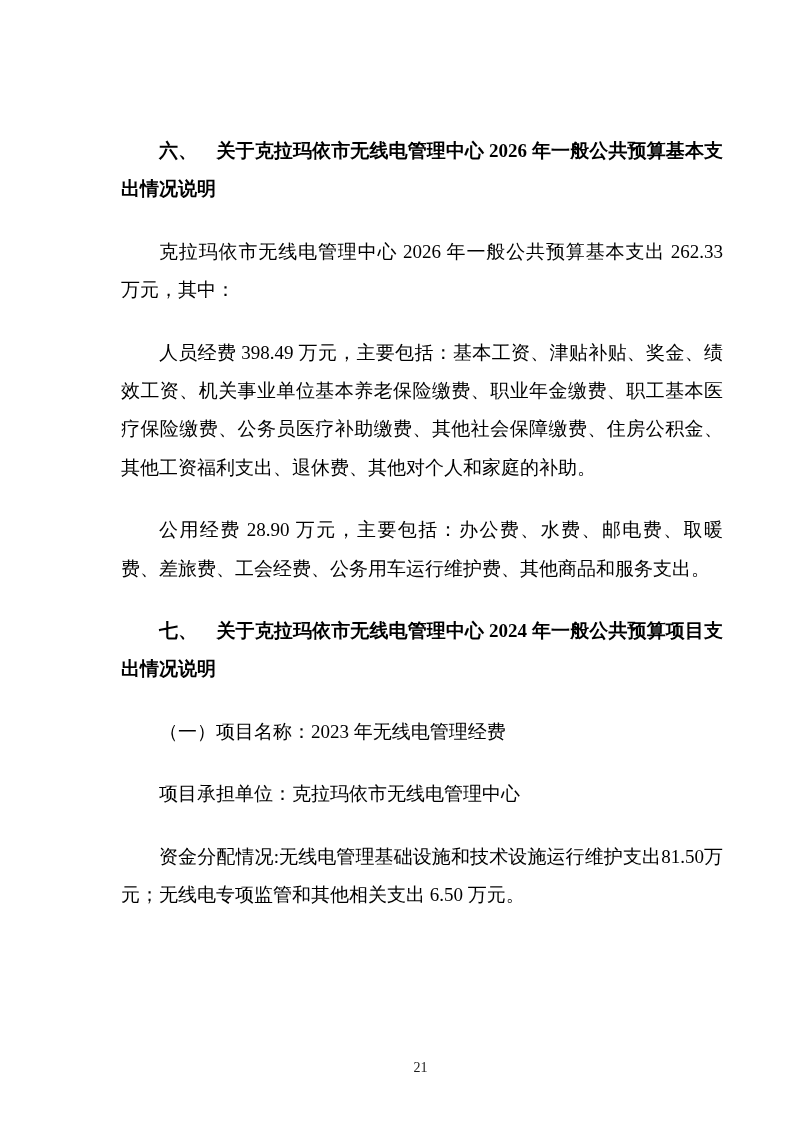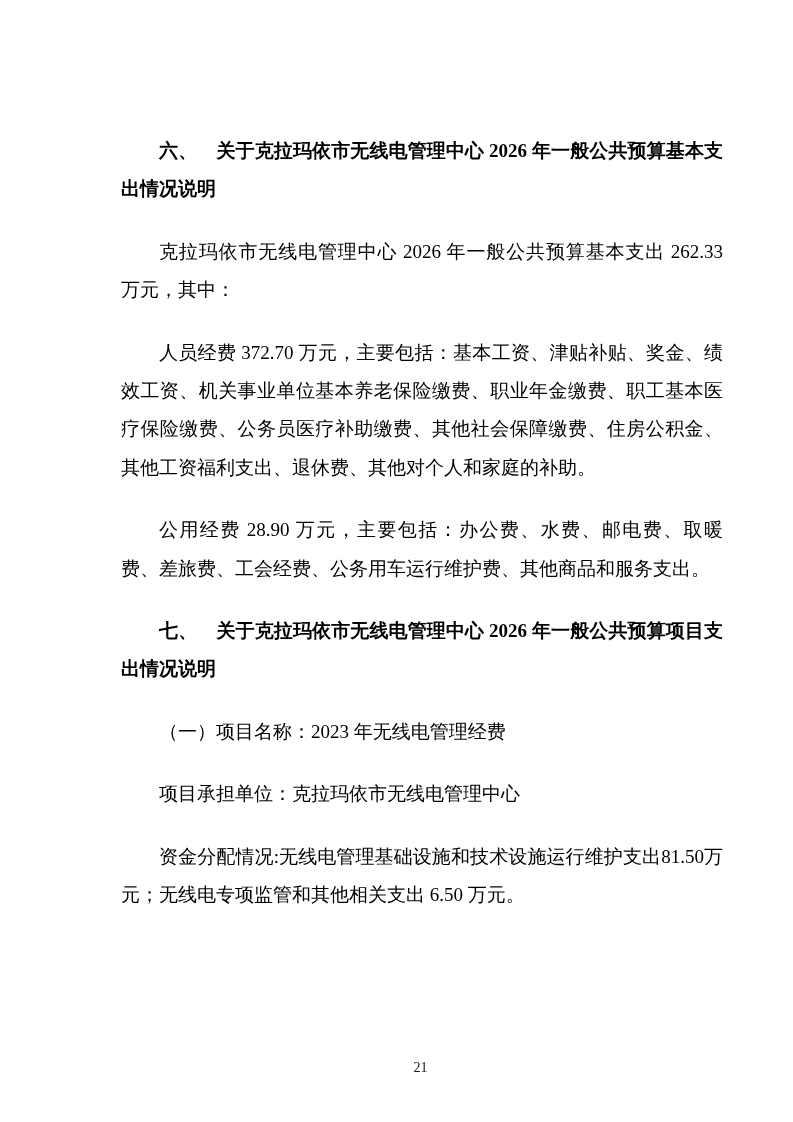--- a/index.html
+++ b/index.html
@@ -46,21 +46,21 @@
     color: #1a1a1a;
   }
 </style>
 </head>
 <body>
 
 <div class="page">
   <div class="doc-body">
       <p class="heading">六、　关于克拉玛依市无线电管理中心 2026 年一般公共预算基本支出情况说明</p>
       <p class="para">克拉玛依市无线电管理中心 2026 年一般公共预算基本支出 262.33 万元，其中：</p>
-      <p class="para">人员经费 372.70 万元，主要包括：基本工资、津贴补贴、奖金、绩效工资、机关事业单位基本养老保险缴费、职业年金缴费、职工基本医疗保险缴费、公务员医疗补助缴费、其他社会保障缴费、住房公积金、其他工资福利支出、退休费、其他对个人和家庭的补助。</p>
+      <p class="para">人员经费 398.49 万元，主要包括：基本工资、津贴补贴、奖金、绩效工资、机关事业单位基本养老保险缴费、职业年金缴费、职工基本医疗保险缴费、公务员医疗补助缴费、其他社会保障缴费、住房公积金、其他工资福利支出、退休费、其他对个人和家庭的补助。</p>
       <p class="para">公用经费 28.90 万元，主要包括：办公费、水费、邮电费、取暖费、差旅费、工会经费、公务用车运行维护费、其他商品和服务支出。</p>
-      <p class="heading">七、　关于克拉玛依市无线电管理中心 2026 年一般公共预算项目支出情况说明</p>
+      <p class="heading">七、　关于克拉玛依市无线电管理中心 2024 年一般公共预算项目支出情况说明</p>
       <p class="para">（一）项目名称：2023 年无线电管理经费</p>
       <p class="para">项目承担单位：克拉玛依市无线电管理中心</p>
       <p class="para">资金分配情况:无线电管理基础设施和技术设施运行维护支出81.50万元；无线电专项监管和其他相关支出 6.50 万元。</p>
     </div>
   <div class="page-footer">21</div>
 </div>
 
 </body></html>

